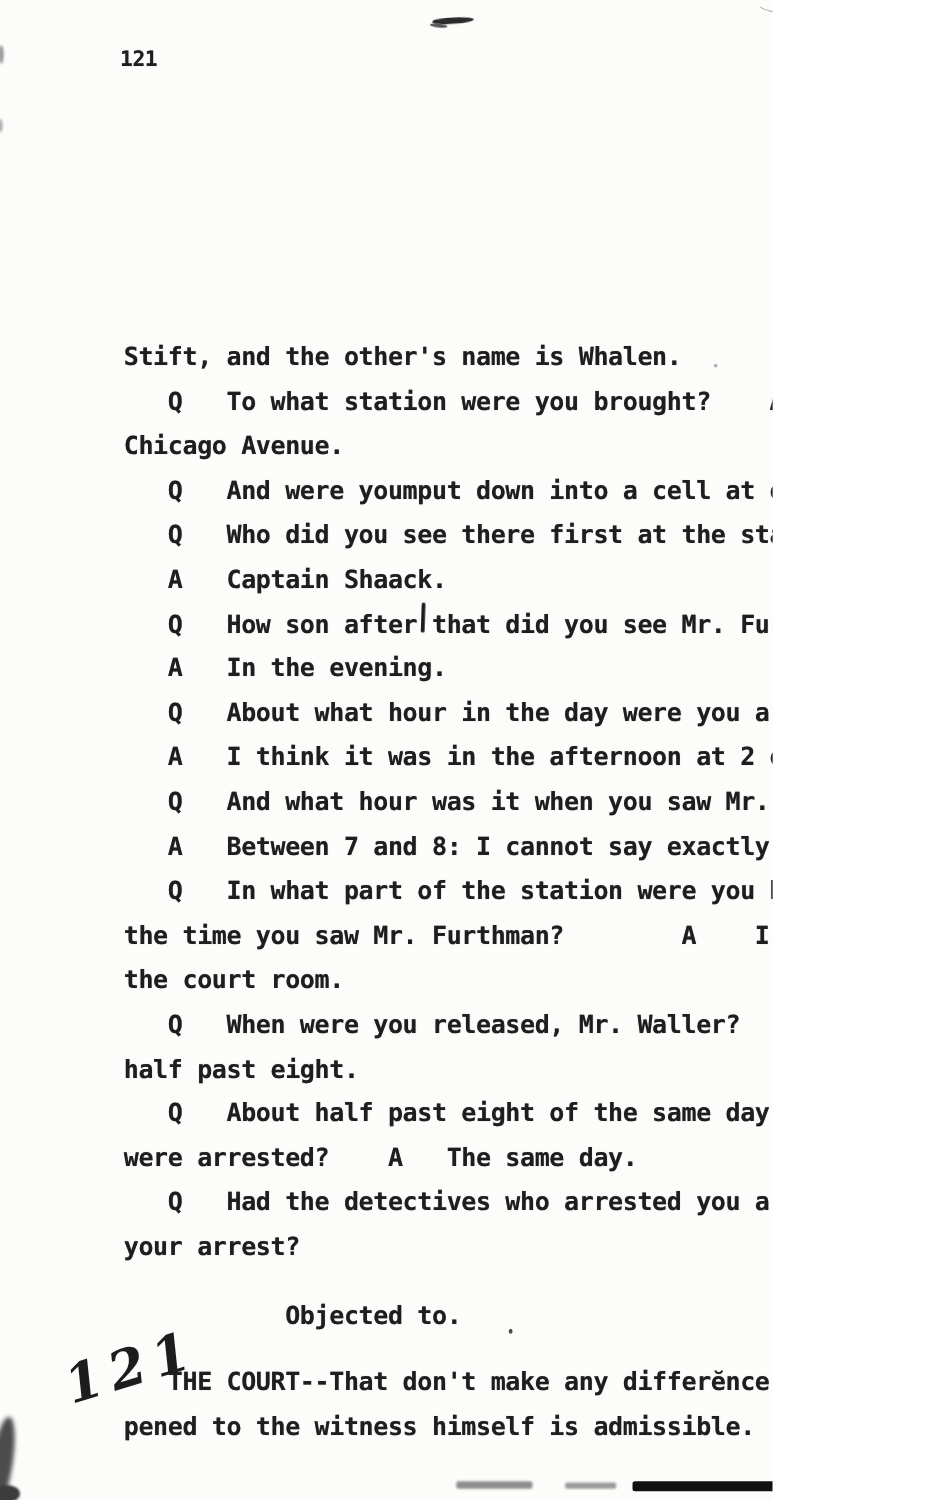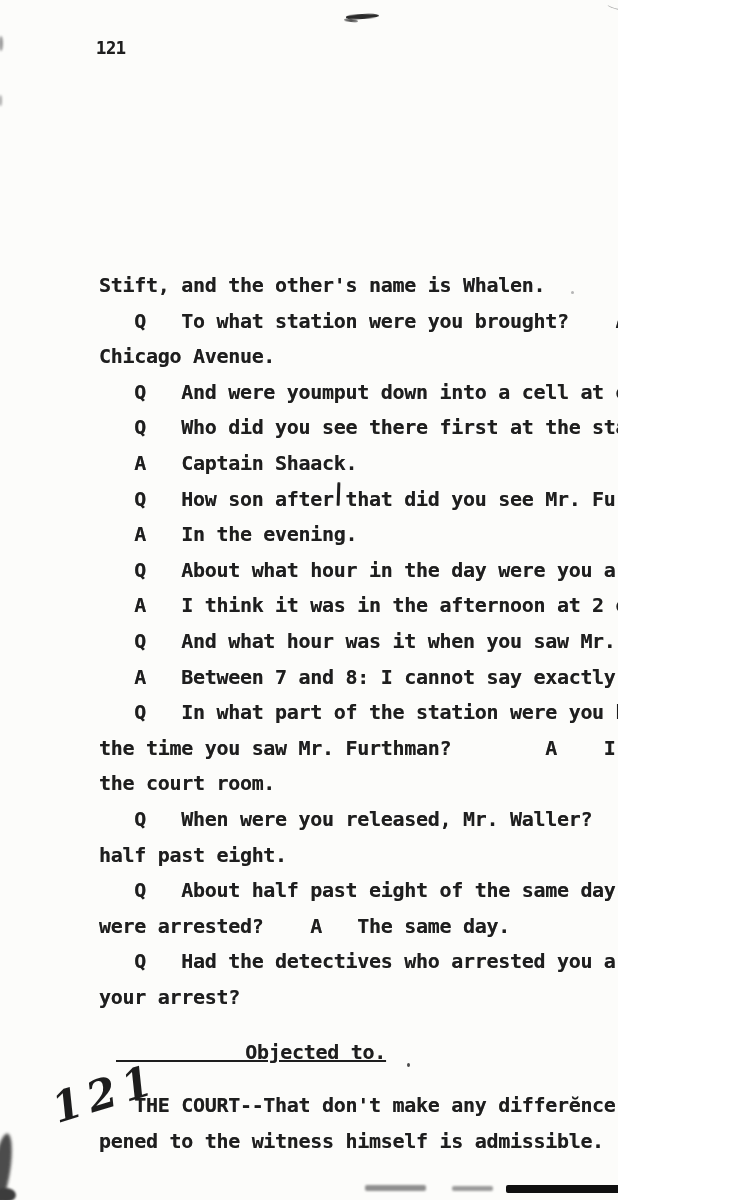--- a/index.html
+++ b/index.html
@@ -27,21 +27,21 @@
     white-space: pre;
     text-shadow: 0 0 0.6px rgba(20,20,20,0.55);
   }
   .page-num {
     position: absolute;
     left: 96px; top: 38px;
     font-size: 17px;
     line-height: 20px;
   }
   .block-main { left: 99px; top: 268px; }
-  .block-objection { left: 116px; top: 1035px; text-decoration: underline; }
+  .block-objection { left: 99px; top: 1035px; }
   .block-court { left: 99px; top: 1088px; }
   .handwritten {
     position: absolute;
     left: 46px; top: 1086px;
     font-family: "DejaVu Serif", "Liberation Serif", serif;
     font-style: italic;
     font-size: 42px;
     font-weight: bold;
     color: #1d1d1d;
     letter-spacing: 7px;

